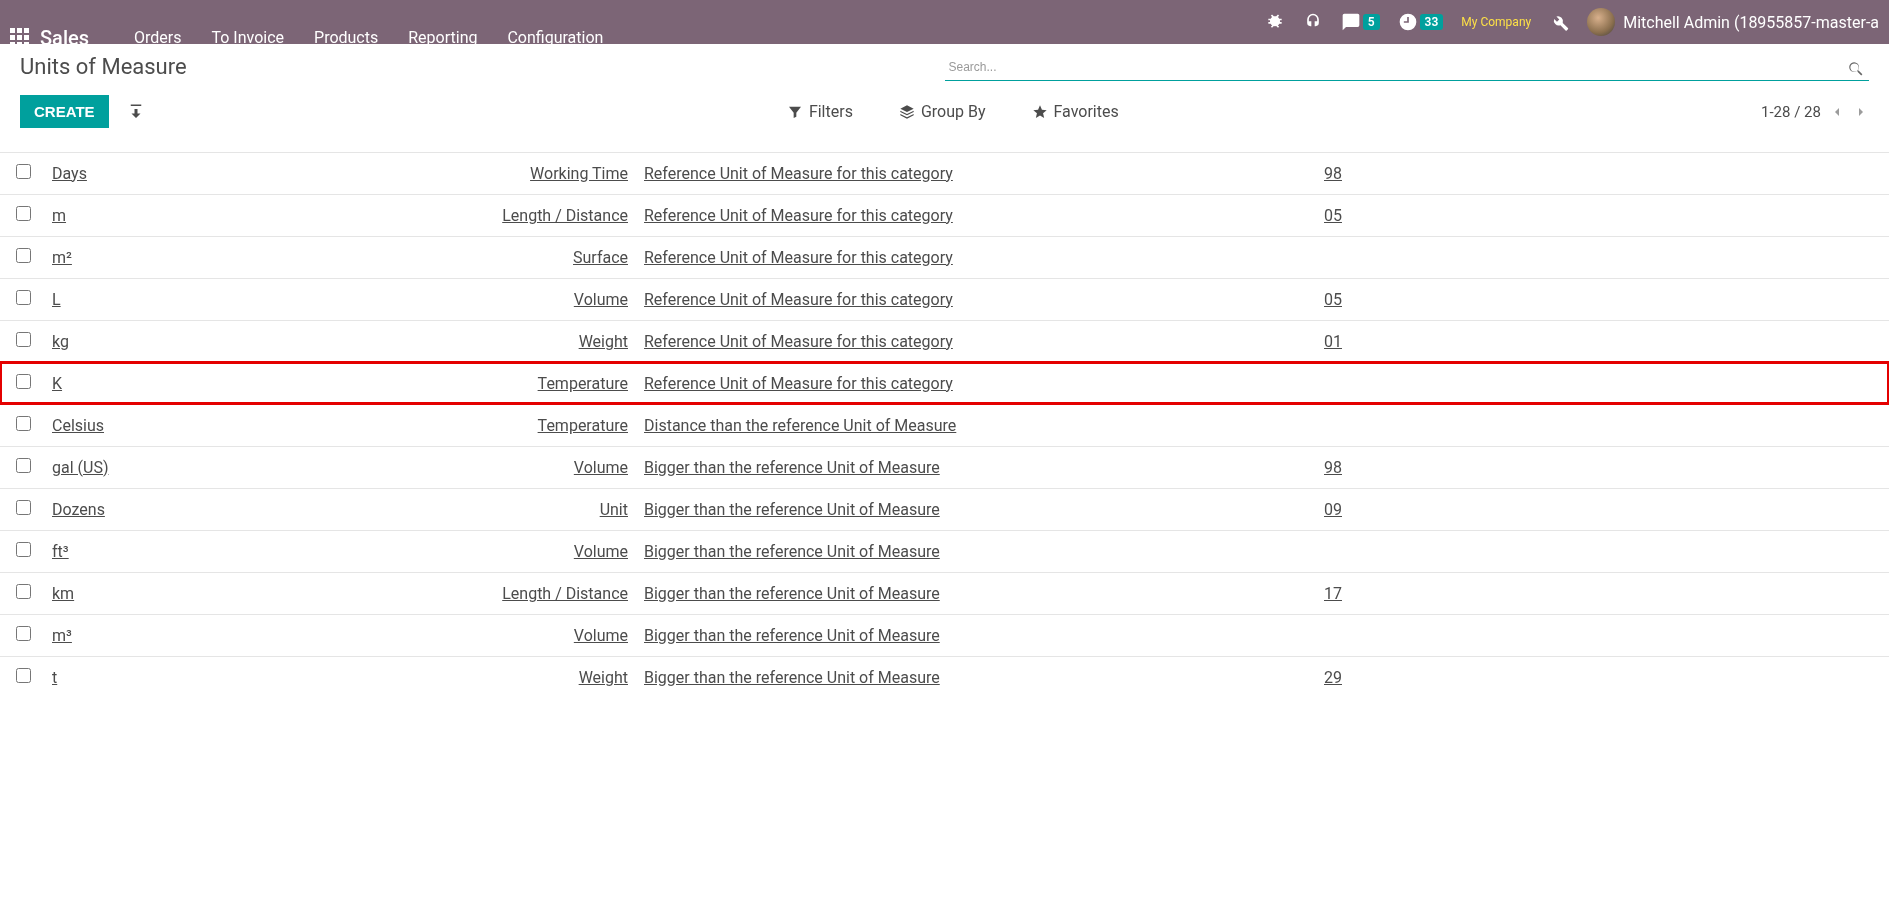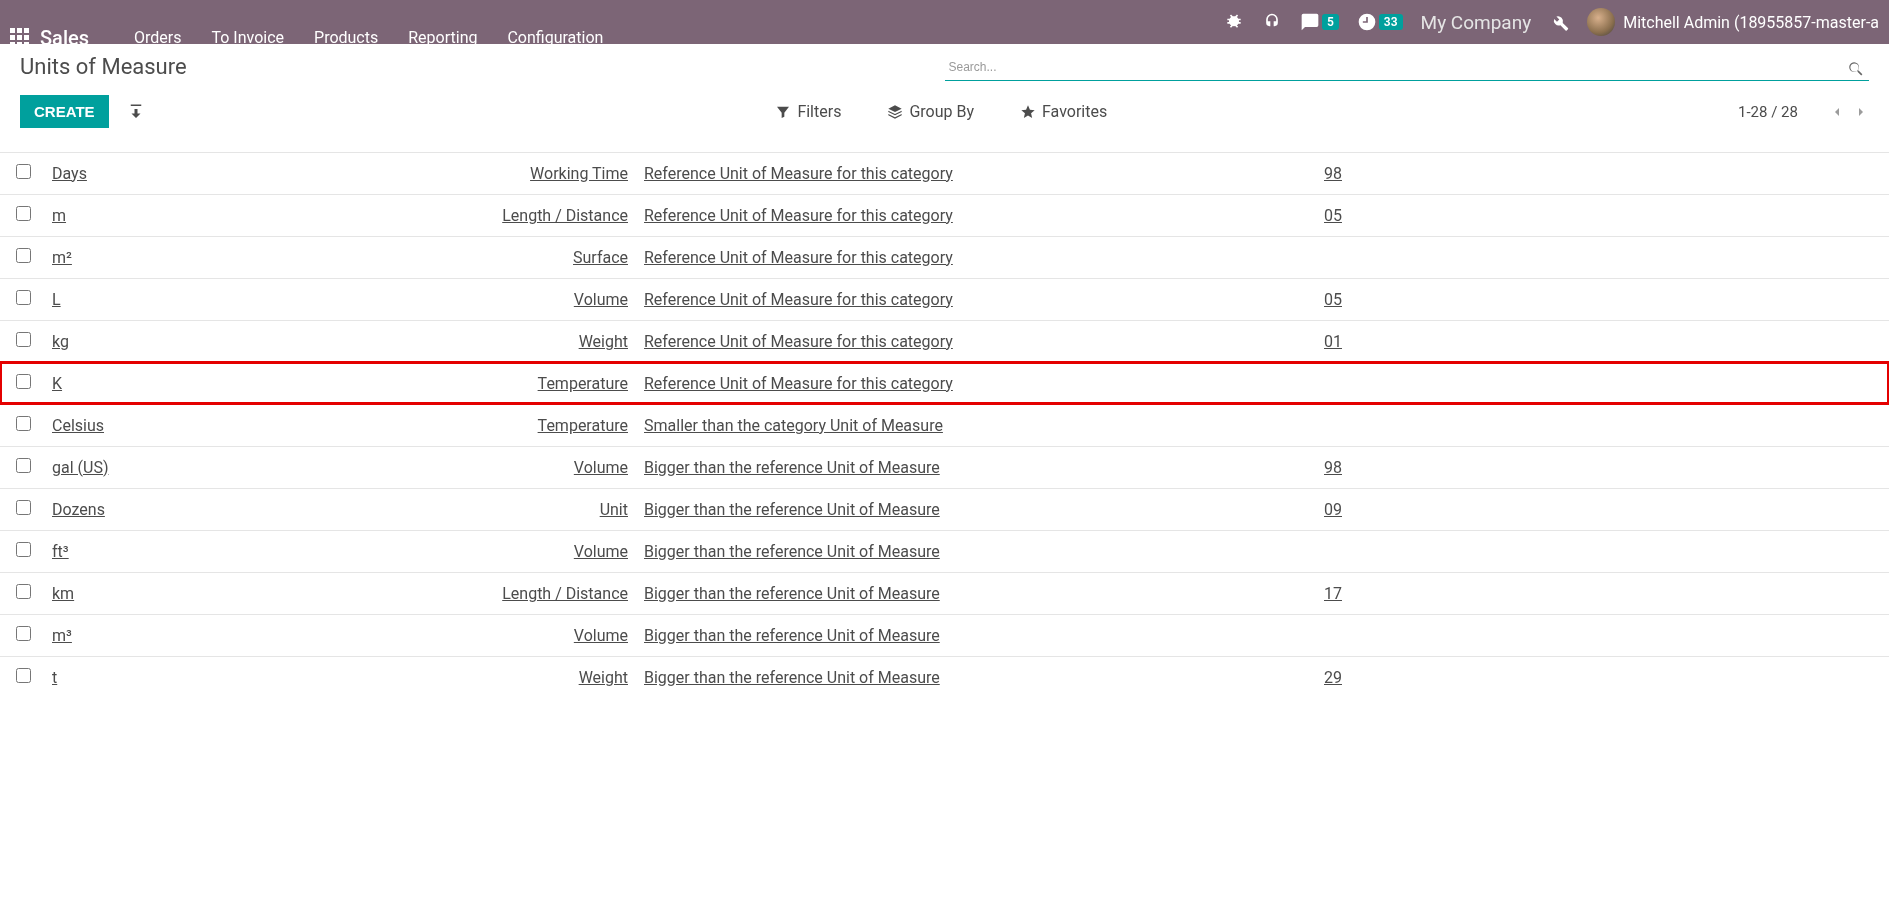--- a/index.html
+++ b/index.html
@@ -10,42 +10,42 @@
   .navbar-left { display: flex; align-items: center; margin-top: 31px; }
   .apps-icon { width: 20px; height: 20px; margin-right: 10px; cursor: pointer; display: grid; grid-template-columns: repeat(3,5px); grid-template-rows: repeat(3,5px); gap: 2px; }
   .apps-icon span { background: #fff; }
   .app-name { font-size: 20px; font-weight: 500; margin-right: 30px; }
   .nav-menu { display: flex; }
   .nav-menu a { color: #fff; text-decoration: none; padding: 0 15px; font-size: 16px; cursor: pointer; text-align: right; }
   .navbar-right { margin-left: auto; display: flex; align-items: center; gap: 18px; }
   .nav-icon { width: 20px; height: 20px; fill: #fff; cursor: pointer; }
   .badge-wrap { position: relative; display: flex; align-items: center; cursor: pointer; }
   .badge { background: #00a09d; color: #fff; border-radius: 3px; padding: 1px 5px; font-size: 12px; font-weight: 600; margin-left: 2px; }
-  .company-name { color: #e5e5e5; font-size: 19px; cursor: pointer; }
+  .company-name { color: #fde047; font-size: 12px; cursor: pointer; }
   .user-block { display: flex; align-items: center; gap: 8px; cursor: pointer; }
   .avatar { width: 28px; height: 28px; border-radius: 50%; background: radial-gradient(circle at 40% 35%, #d8b08c 0%, #8b6f4e 60%, #3b3b3b 100%); }
   .user-name { color: #fff; font-size: 16px; white-space: nowrap; }
 
   
   .control-panel { padding: 10px 20px; }
   .cp-top { display: flex; justify-content: space-between; align-items: flex-start; }
   .breadcrumb { font-size: 22px; color: #4c4c4c; font-weight: 400; }
   .search-wrap { flex: 0 0 50%; position: relative; }
   .search-input { width: 100%; border: none; border-bottom: 1px solid #00a09d; font-size: 12px; padding: 6px 28px 6px 4px; outline: none; color: #4c4c4c; }
   .search-input::placeholder { color: #9a9a9a; }
   .search-icon-right { position: absolute; right: 4px; top: 6px; width: 18px; height: 18px; fill: #666; cursor: pointer; }
 
   .cp-bottom { display: flex; justify-content: space-between; align-items: center; margin-top: 14px; }
   .cp-left { display: flex; align-items: center; gap: 18px; }
   .btn-create { background: #00a09d; color: #fff; border: none; padding: 8px 14px; font-size: 15px; font-weight: 600; cursor: pointer; }
   .import-icon { width: 18px; height: 18px; fill: #4c4c4c; cursor: pointer; }
   .cp-center { display: flex; gap: 46px; margin-left:auto; margin-right:auto;text-align:right;}
   .filter-btn { display: flex; align-items: center; gap: 6px; font-size: 16px; color: #4c4c4c; cursor: pointer; }
   .filter-btn svg { width: 16px; height: 16px; fill: #4c4c4c; }
-  .cp-right { display: flex; align-items: center; gap: 31px; text-align: center; }
+  .cp-right { display: flex; align-items: center; gap: 8px; text-align: center; }
   .pager { font-size: 15px; color: #4c4c4c; }
   .pager-nav { display: flex; gap: 8px; }
   .pager-nav svg { width: 16px; height: 16px; fill: #9c9c9c; cursor: pointer; }
 
   
   .table-wrap { width: 100%; }
   table { width: 100%; border-collapse: collapse; }
   tbody tr { border-top: 1px solid #e5e5e5; height: 42px; text-decoration: underline; }
   td { padding: 0 8px; font-size: 16px; color: #4c4c4c; vertical-align: middle; }
   td.col-check { width: 46px; text-align: center; }
@@ -210,21 +210,21 @@
           <td class="col-check"><input type="checkbox" style=""></td>
           <td class="col-uom">K</td>
           <td class="col-cat">Temperature</td>
           <td class="col-type">Reference Unit of Measure for this category</td>
           <td class="col-ratio"></td>
         </tr>
         <tr>
           <td class="col-check"><input type="checkbox" style=""></td>
           <td class="col-uom">Celsius</td>
           <td class="col-cat">Temperature</td>
-          <td class="col-type">Smaller than the category Unit of Measure</td>
+          <td class="col-type">Distance than the reference Unit of Measure</td>
           <td class="col-ratio"></td>
         </tr>
         <tr>
           <td class="col-check"><input type="checkbox" style=""></td>
           <td class="col-uom">gal (US)</td>
           <td class="col-cat">Volume</td>
           <td class="col-type">Bigger than the reference Unit of Measure</td>
           <td class="col-ratio">98</td>
         </tr>
         <tr>

